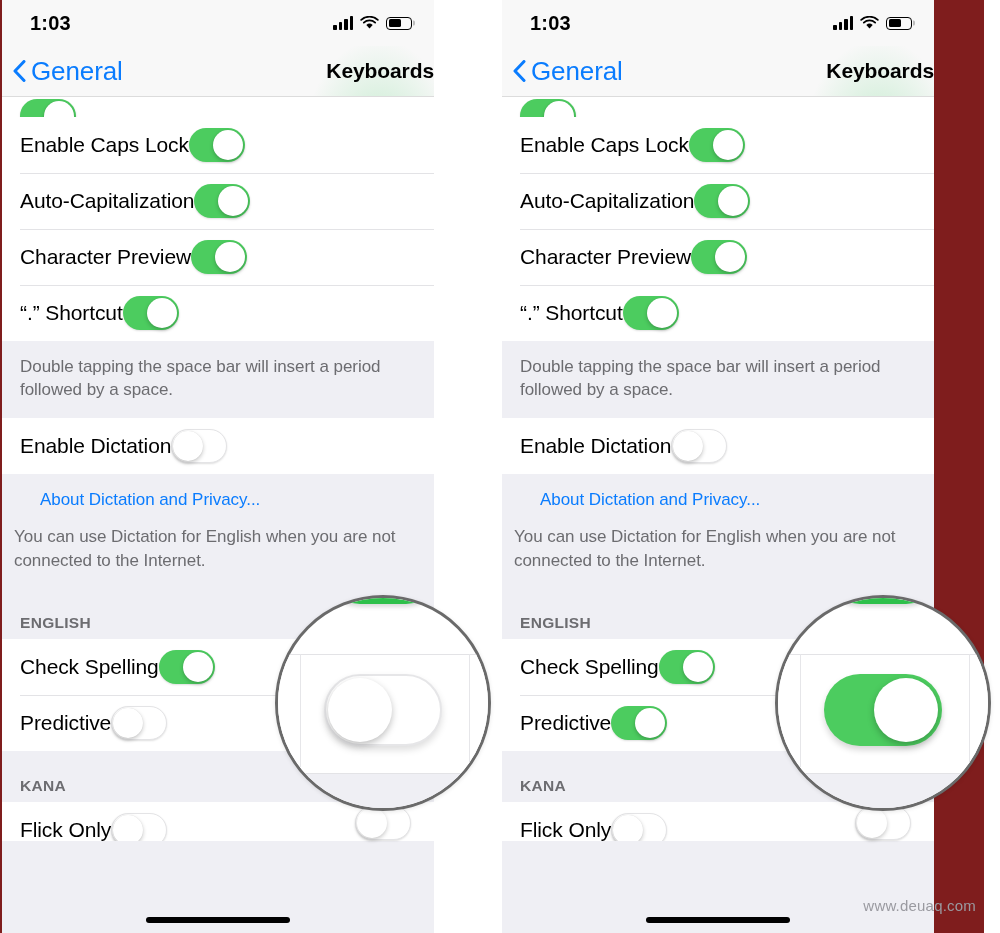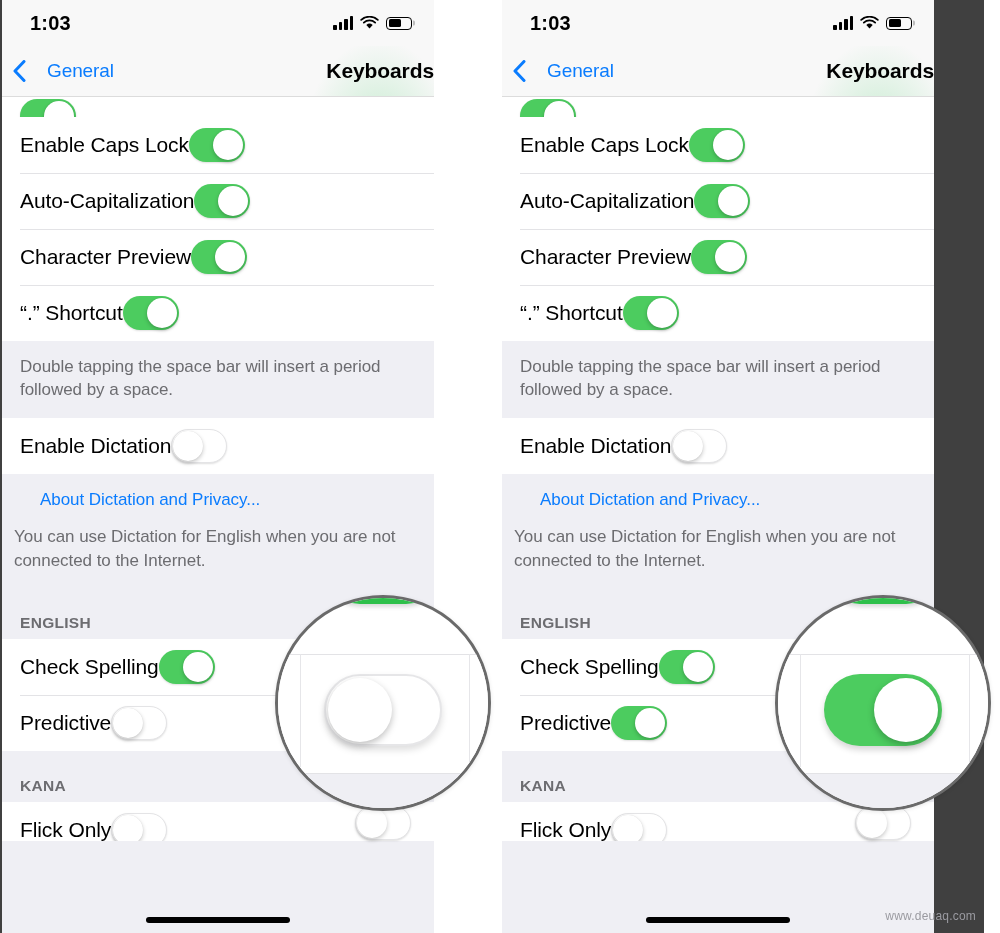--- a/index.html
+++ b/index.html
@@ -6,21 +6,21 @@
   html, body {
     width: 1000px; height: 933px;
     background: #ffffff;
     font-family: "Liberation Sans", sans-serif;
     overflow: hidden;
   }
 
   .stage {
     position: relative;
     width: 984px; height: 933px;
-    background: #404040;
+    background: #7f1d1d;
   }
 
   
   .phone {
     position: absolute;
     top: 0;
     width: 432px;
     height: 933px;
     background: #ffffff;
     overflow: hidden;
@@ -105,24 +105,23 @@
     gap: 5px;
     padding-left: 11px;
     cursor: pointer;
     position: relative; z-index: 2;
   }
   .chev {
     width: 13px; height: 22px;
     flex: none;
   }
   .back-label {
-    font-size: 19px;
+    font-size: 26px;
     color: #0a7cfe;
     letter-spacing: -.1px;
-    margin-left: 16px;
   }
   .nav-title {
     position: absolute;
     left: 0; right: 0;
     text-align: right;
     font-size: 21px;
     font-weight: 700;
     color: #000;
     letter-spacing: -.1px;
     z-index: 1;
@@ -323,22 +322,22 @@
     position: absolute;
     left: 1px; top: 1px;
     width: 30px; height: 30px;
     border-radius: 50%;
     background: #fff;
     box-shadow: 0 2px 4px rgba(0,0,0,.22);
   }
 
   .watermark {
     position: absolute;
-    right: 8px; bottom: 10px;
-    font-size: 12px;
+    right: 8px; bottom: 19px;
+    font-size: 15px;
     color: #9a9aa0;
     letter-spacing: .2px;
     z-index: 30;
     font-family: "Liberation Sans", sans-serif;
   }
 
   .panel-gap {
     position: absolute;
     top: 0; left: 434px;
     width: 68px; height: 933px;

